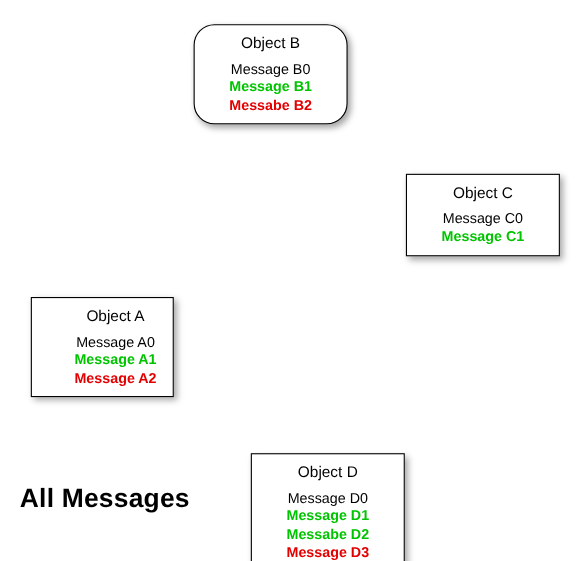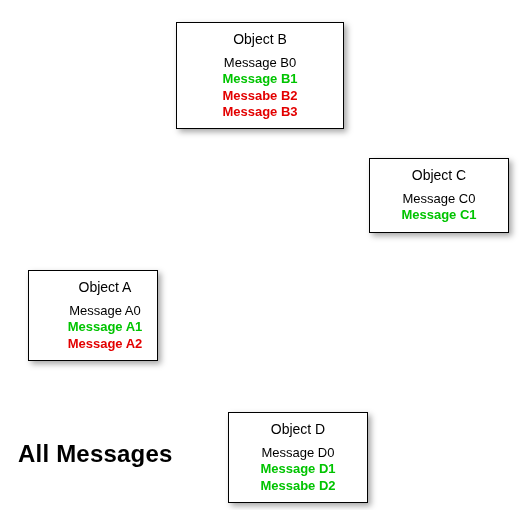--- a/index.html
+++ b/index.html
@@ -48,43 +48,43 @@
     color: #000;
     font-size: 24px;
     letter-spacing: 0.2px;
   }
 </style>
 </head>
 <body>
 
 <div class="canvas">
 
-  <div class="objbox" style="left:176px; top:22px; width:168px;">
+  <div class="objbox" style="left:176px; top:22px; width:140px;border-radius:19px;">
     <div class="title">Object B</div>
     <div class="msg black">Message B0</div>
     <div class="msg green">Message B1</div>
     <div class="msg red">Messabe B2</div>
-    <div class="msg red">Message B3</div>
   </div>
 
   <div class="objbox" style="left:369px; top:158px; width:140px;">
     <div class="title">Object C</div>
     <div class="msg black">Message C0</div>
     <div class="msg green">Message C1</div>
   </div>
 
   <div class="objbox" style="left:28px; top:270px; width:130px;padding-left:34px;">
     <div class="title">Object A</div>
     <div class="msg black">Message A0</div>
     <div class="msg green">Message A1</div>
     <div class="msg red">Message A2</div>
   </div>
 
   <div class="objbox" style="left:228px; top:398px; width:140px;margin-top:14px;">
     <div class="title">Object D</div>
     <div class="msg black">Message D0</div>
     <div class="msg green">Message D1</div>
     <div class="msg green">Messabe D2</div>
+    <div class="msg red">Message D3</div>
   </div>
 
   <div class="headline" style="left:18px; top:440px;">All Messages</div>
 
 </div>
 
 </body></html>

